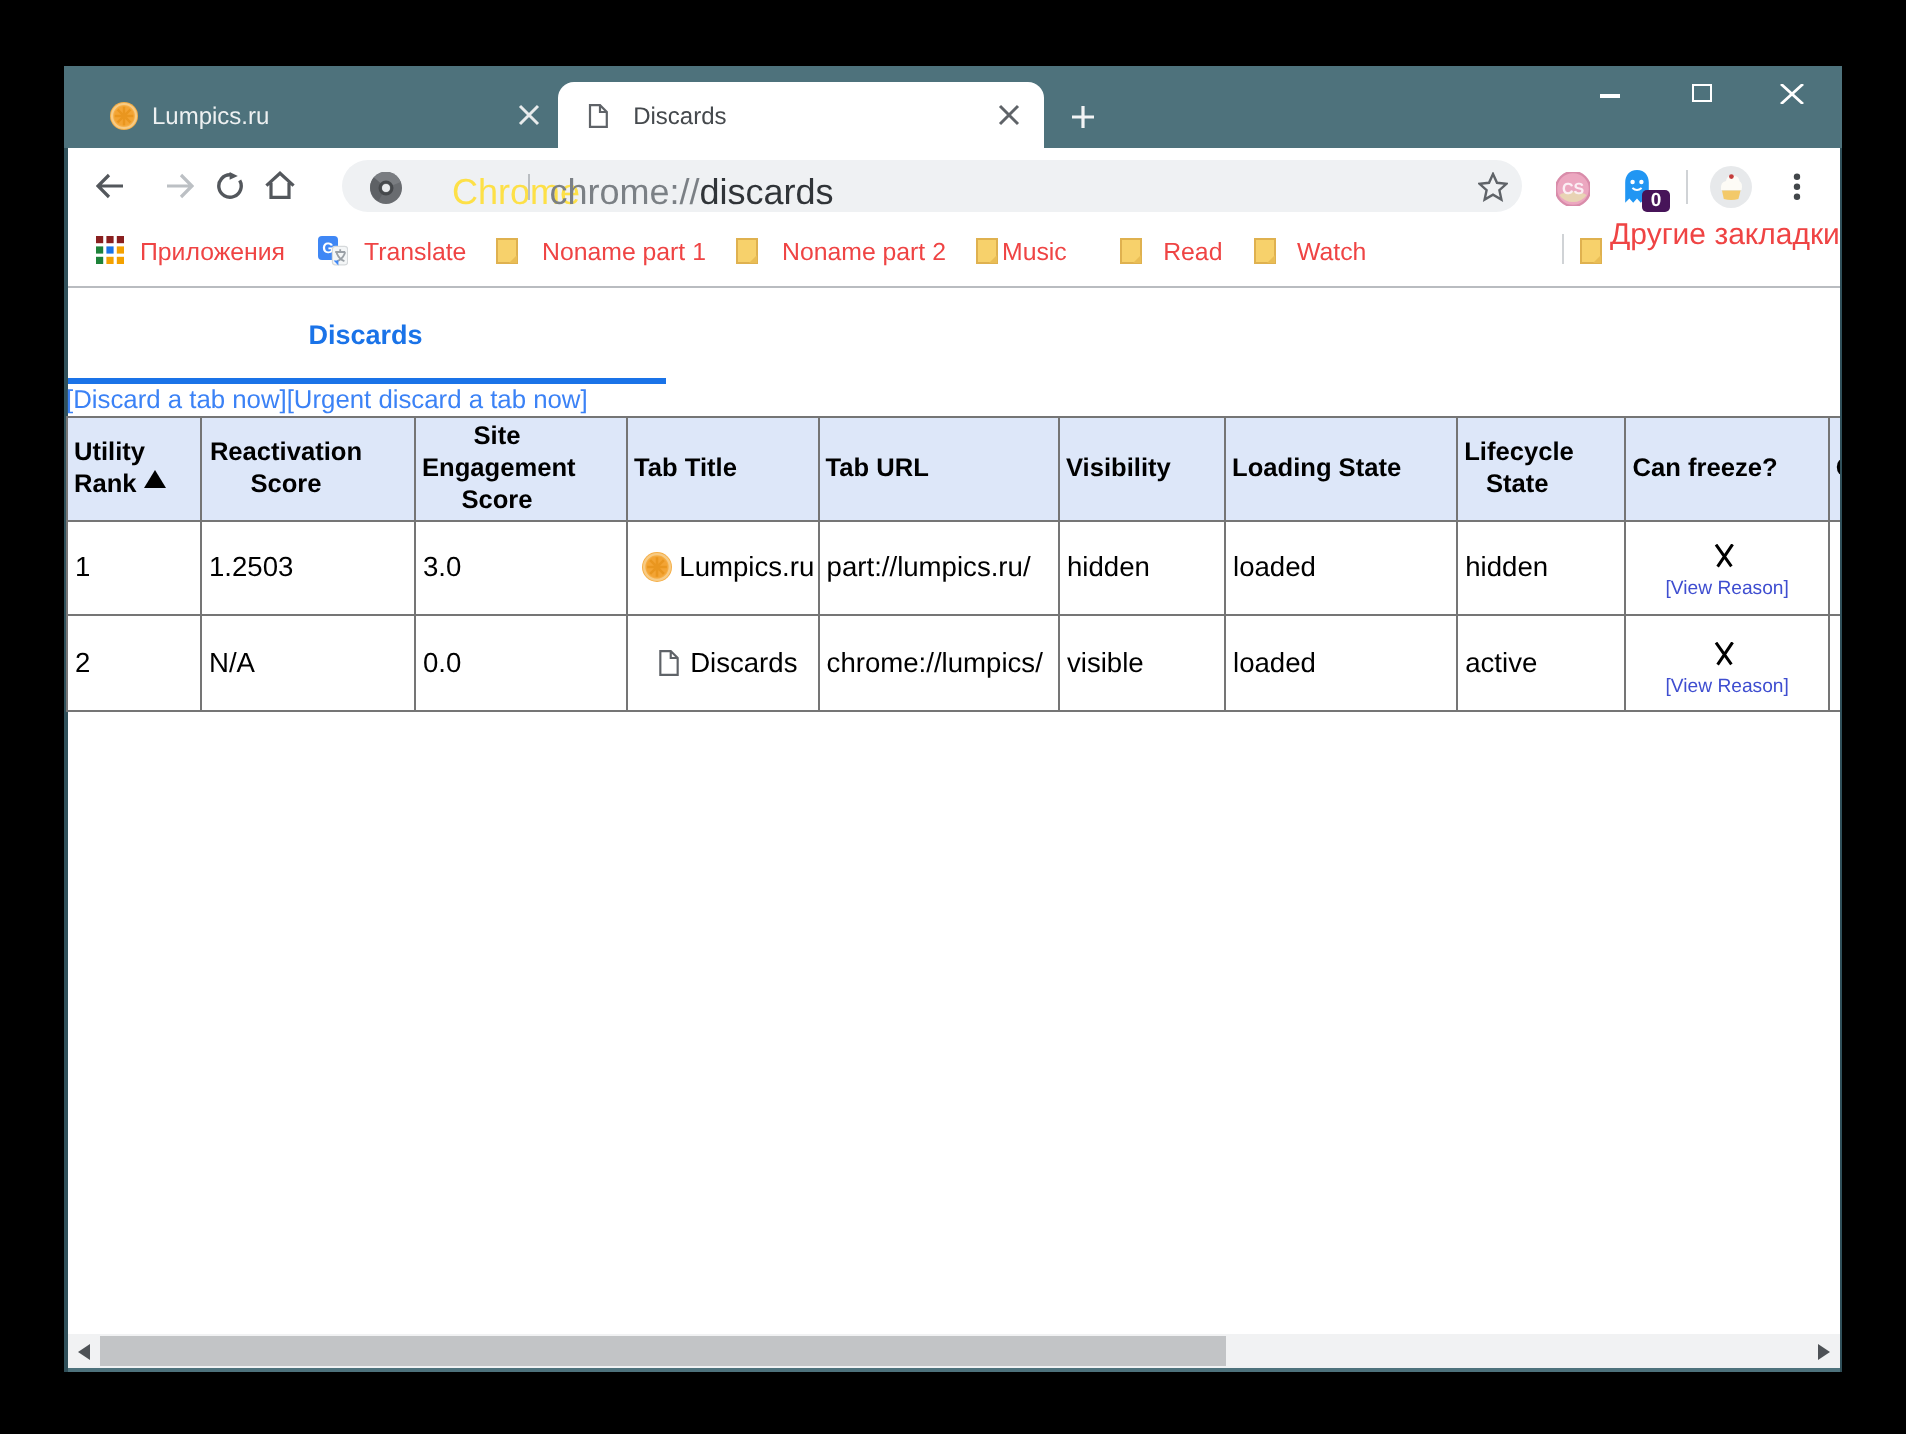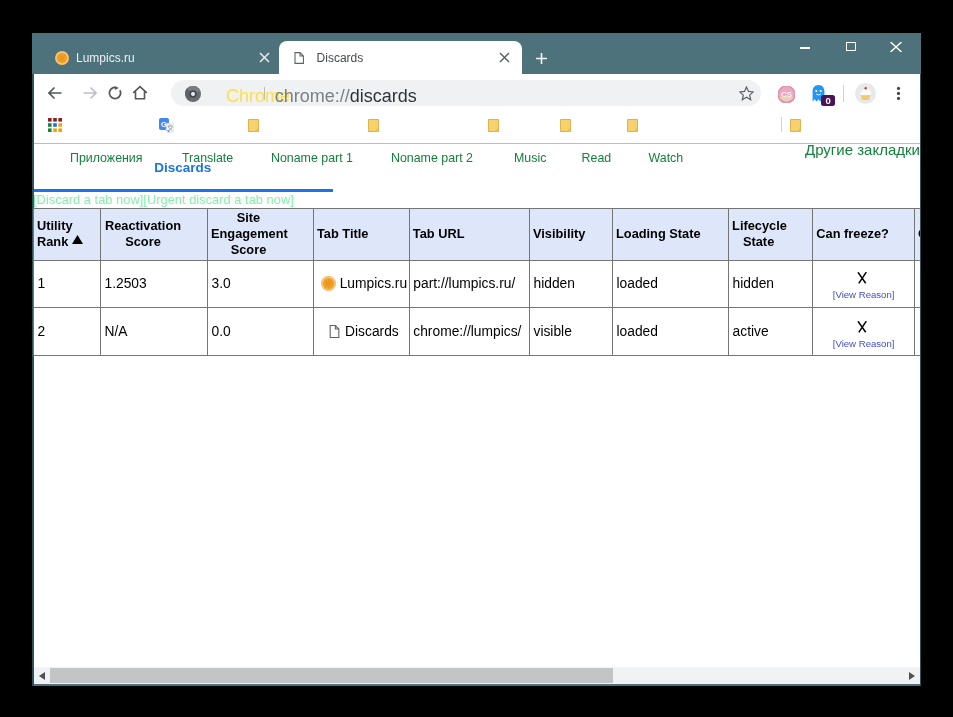--- a/index.html
+++ b/index.html
@@ -9,21 +9,21 @@
   .abs { position:absolute; }
 
   #frame { position:absolute; left:32px; top:33px; width:889px; height:653px; background:#4e727c; }
   #whitebody { position:absolute; left:33.5px; top:73.5px; width:886.3px; height:593.5px; background:#fff; }
 
   
   #tab2 { position:absolute; left:279.4px; top:40.5px; width:242.4px; height:34px; background:#fff; border-radius:8px 8px 0 0; }
   .tabtitle { font-size:12px; line-height:14px; }
 
   
-  .bmtext { font-size:12.4px; color:#15803d;margin-top:32px; }
+  .bmtext { font-size:12.4px; color:#ef4444; }
 
   
   .pagetab { position:absolute; top:159.8px; width:295.4px; text-align:center; font-size:13.5px; font-weight:bold; color:#7d8287; }
 
   #tablewrap { position:absolute; left:33px; top:207.5px; width:886.8px; height:148px; overflow:hidden; }
   table { border-collapse:collapse; table-layout:fixed; width:992px; font-size:13.8px; color:#000; }
   th, td { border:1px solid #757575; padding:0 0 0 3.5px; overflow:hidden; vertical-align:middle; }
   th { padding-left:3px; }
   th { background:#dde7f9; font-weight:bold; text-align:left; font-size:12.8px; line-height:15.8px; }
   td { background:#fff; }
@@ -174,42 +174,42 @@
   <span class="abs bmtext" style="left:271px;top:118.6px">Noname part 1</span>
   <svg class="abs note" style="left:368px;top:118.5px" width="11" height="13" viewBox="0 0 11 13">
       <path d="M0.5 0.5 h10 v12 h-10 z" fill="#f7d16b" stroke="#dfb14f" stroke-width="1"></path>
       <path d="M6.5 12.5 L10.5 12.5 L10.5 8.5 Z" fill="#e9bd55"></path>
     </svg>
   <span class="abs bmtext" style="left:391px;top:118.6px">Noname part 2</span>
   <svg class="abs note" style="left:488px;top:118.5px" width="11" height="13" viewBox="0 0 11 13">
       <path d="M0.5 0.5 h10 v12 h-10 z" fill="#f7d16b" stroke="#dfb14f" stroke-width="1"></path>
       <path d="M6.5 12.5 L10.5 12.5 L10.5 8.5 Z" fill="#e9bd55"></path>
     </svg>
-  <span class="abs bmtext" style="left:514px;top:118.6px">Music</span>
+  <span class="abs bmtext" style="left:501px;top:118.6px">Music</span>
   <svg class="abs note" style="left:559.6px;top:118.5px" width="11" height="13" viewBox="0 0 11 13">
       <path d="M0.5 0.5 h10 v12 h-10 z" fill="#f7d16b" stroke="#dfb14f" stroke-width="1"></path>
       <path d="M6.5 12.5 L10.5 12.5 L10.5 8.5 Z" fill="#e9bd55"></path>
     </svg>
   <span class="abs bmtext" style="left:581.6px;top:118.6px">Read</span>
   <svg class="abs note" style="left:626.6px;top:118.5px" width="11" height="13" viewBox="0 0 11 13">
       <path d="M0.5 0.5 h10 v12 h-10 z" fill="#f7d16b" stroke="#dfb14f" stroke-width="1"></path>
       <path d="M6.5 12.5 L10.5 12.5 L10.5 8.5 Z" fill="#e9bd55"></path>
     </svg>
   <span class="abs bmtext" style="left:648.5px;top:118.6px">Watch</span>
   <div class="abs" style="left:780.5px;top:117px;width:1px;height:15px;background:#d0d3d6"></div>
   <svg class="abs note" style="left:790px;top:118.5px" width="11" height="13" viewBox="0 0 11 13">
       <path d="M0.5 0.5 h10 v12 h-10 z" fill="#f7d16b" stroke="#dfb14f" stroke-width="1"></path>
       <path d="M6.5 12.5 L10.5 12.5 L10.5 8.5 Z" fill="#e9bd55"></path>
     </svg>
   <span class="abs bmtext" style="left:805px;top:109px;font-size:15px">Другие закладки</span>
 
   
   <div class="pagetab" style="left:35.1px;color:#1a73e8">Discards</div>
   <div class="abs" style="left:33.5px;top:189.4px;width:299.1px;height:2.9px;background:#1a73e8"></div>
-  <div class="abs" style="left:33px;top:191.8px;font-size:12.9px;color:#86efac">[Discard a tab now][Urgent discard a tab now]</div>
+  <div class="abs" style="left:33px;top:191.8px;font-size:12.9px;color:#3b82f6">[Discard a tab now][Urgent discard a tab now]</div>
 
   <div id="tablewrap">
     <table>
       <colgroup>
         <col style="width:67px">
           <col style="width:107px">
           <col style="width:106px">
           <col style="width:95.8px">
           <col style="width:120.2px">
           <col style="width:83px">

